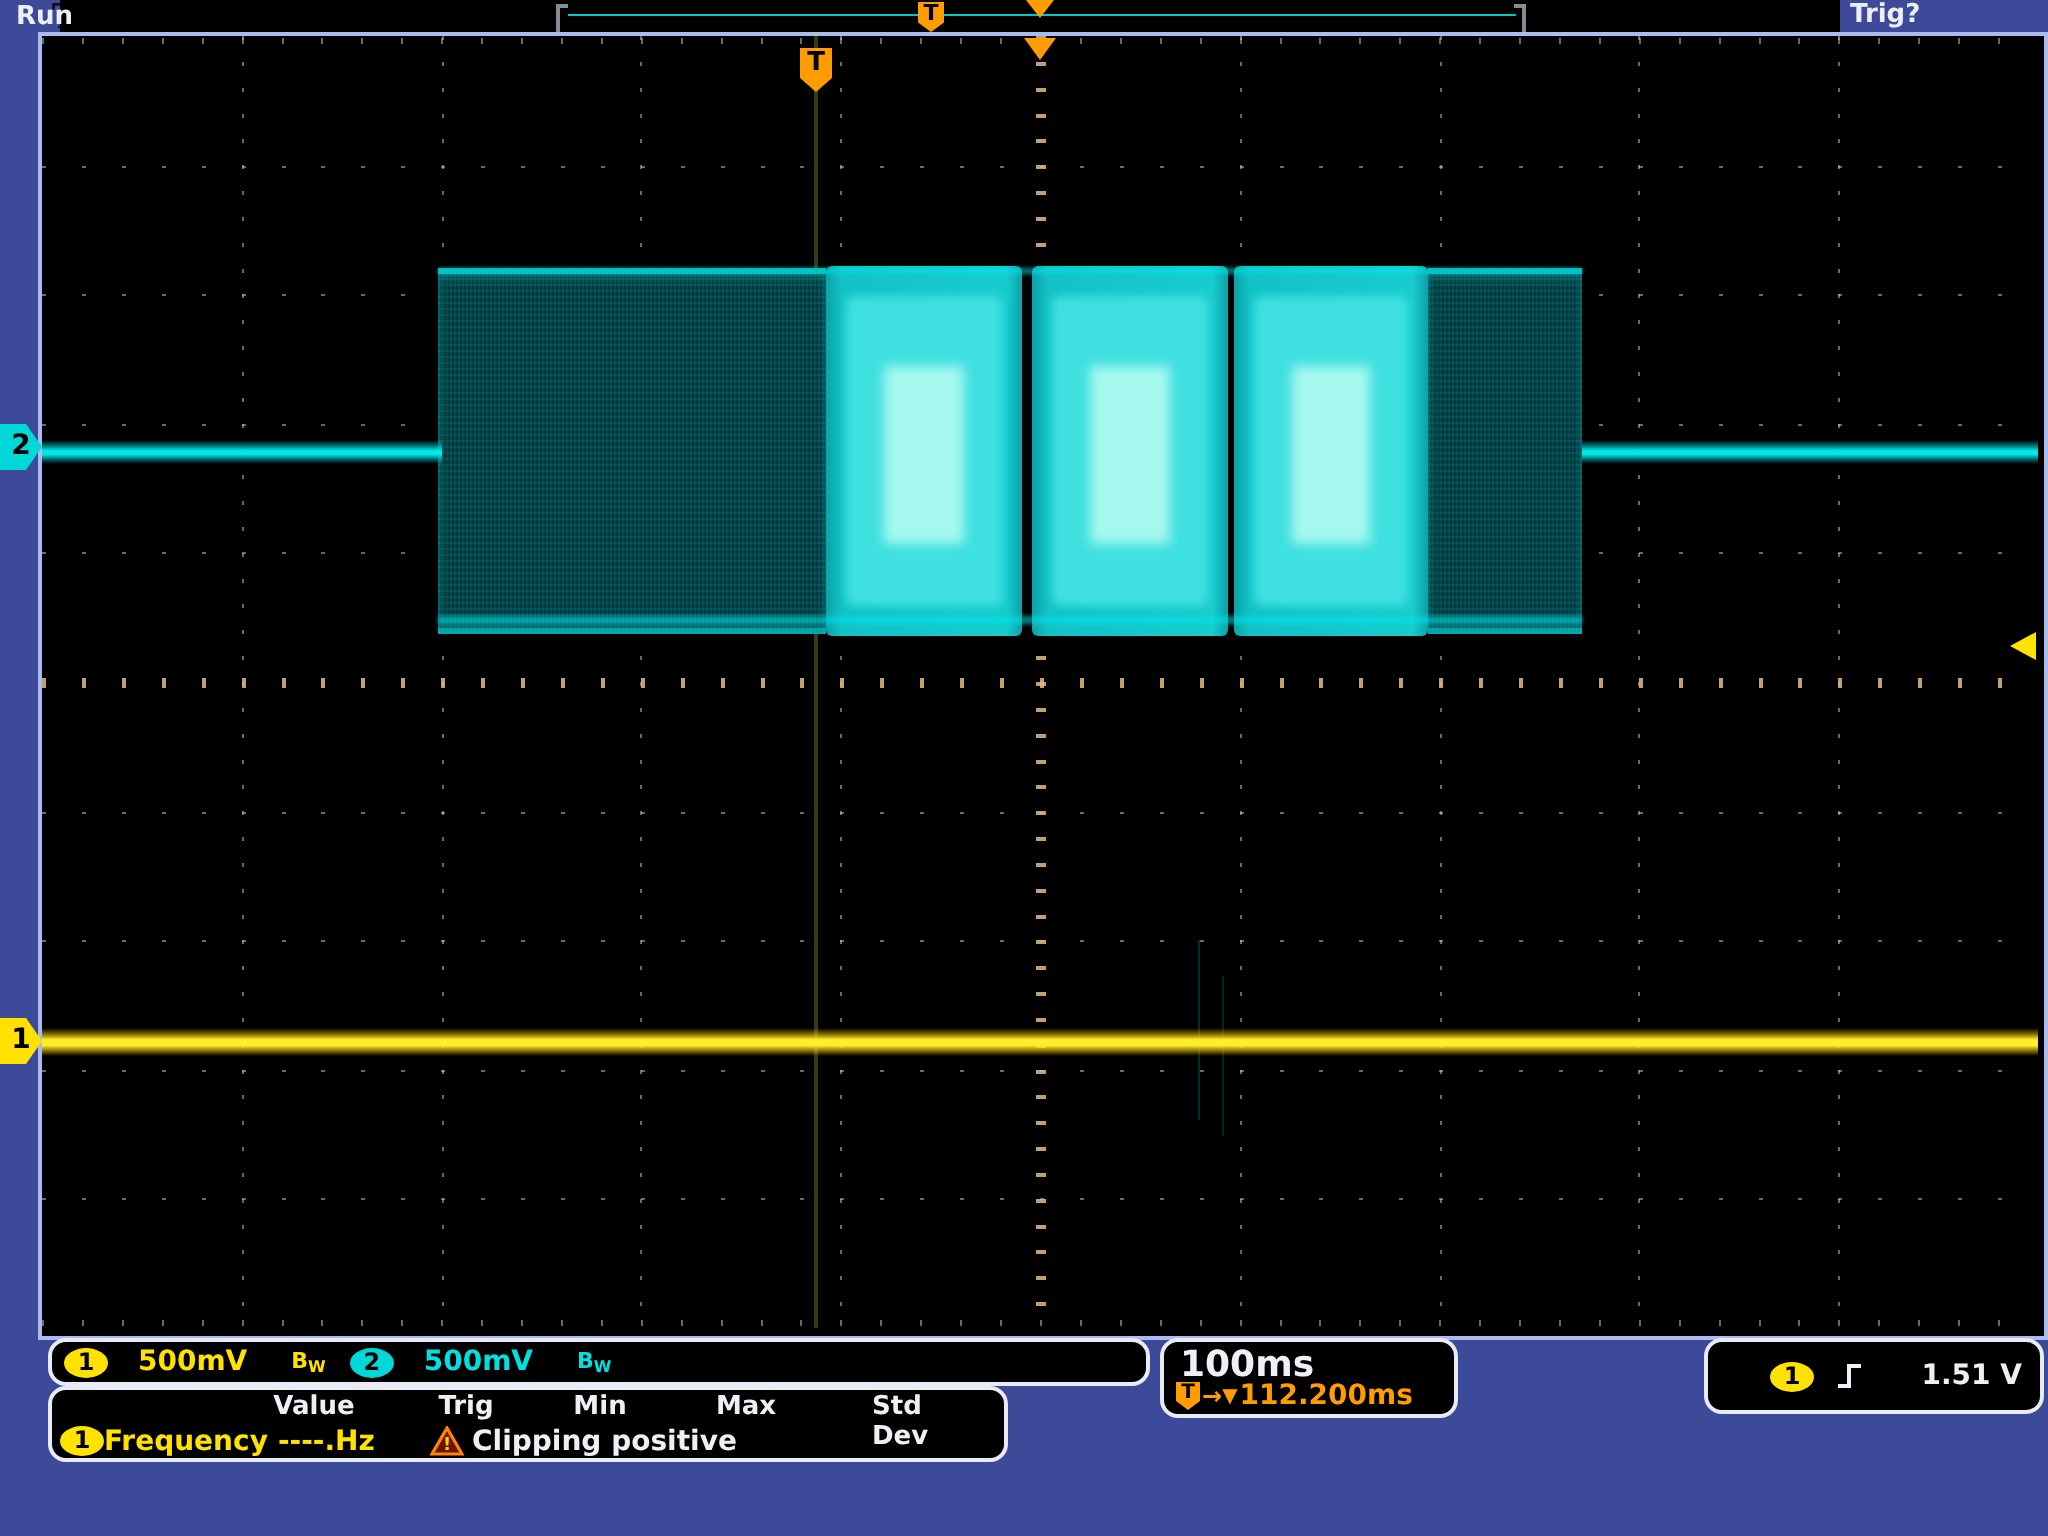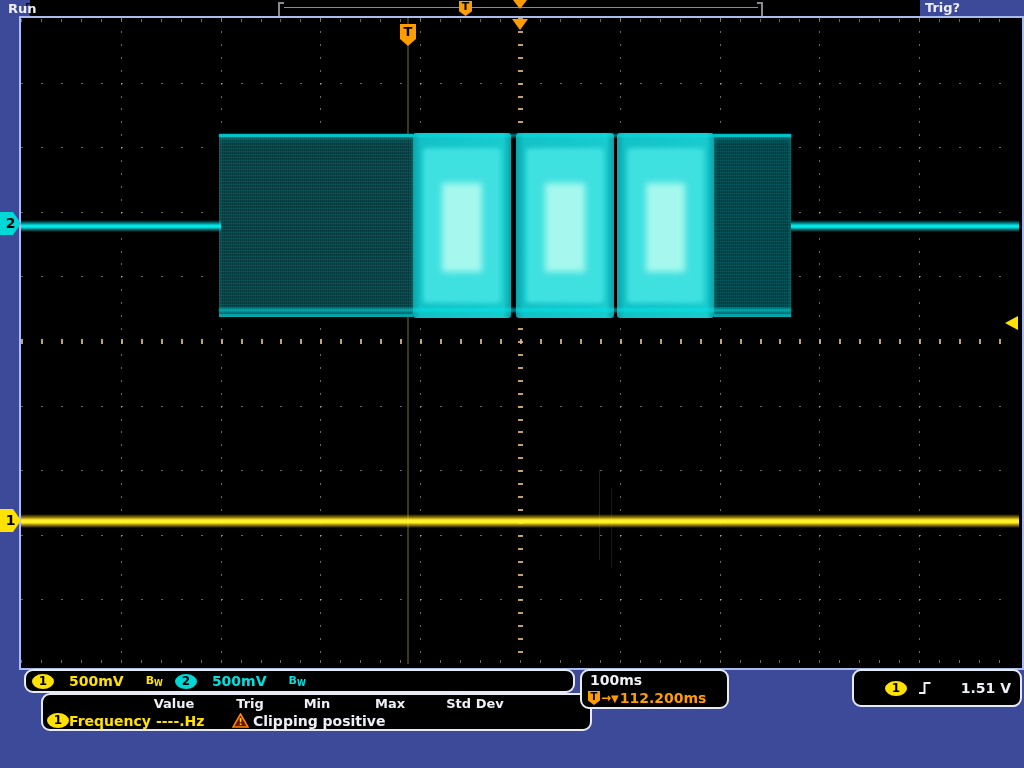--- a/index.html
+++ b/index.html
@@ -59,30 +59,30 @@
   .badge{display:inline-block;width:22px;height:15px;border-radius:50%;color:#000;
     font-size:12px;font-weight:bold;text-align:center;line-height:15px;flex:0 0 auto;}
   .badge.y{background:#ffe200;}
   .badge.c{background:#00d8d8;}
   .vtext{font-size:14px;font-weight:bold;}
   .vtext.y{color:#ffe200;}
   .vtext.c{color:#00e0e0;}
   .bw{font-weight:bold;font-size:11px;}
   .bw .sub{font-size:8px;vertical-align:-2px;}
   .bw.y{color:#ffe200;} .bw.c{color:#00e0e0;}
-  .meas-box{left:41px;top:693px;width:551px;height:38px;}
+  .meas-box{left:24px;top:693px;width:480px;height:38px;}
   .meas-head{position:absolute;top:1px;color:#eef0f5;font-size:13px;font-weight:bold;transform:translateX(-50%);}
   .meas-row{position:absolute;left:0;top:17px;width:100%;height:19px;}
   .meas-name{position:absolute;left:26px;top:1px;color:#ffe200;font-size:14px;font-weight:bold;}
   .meas-val{position:absolute;left:113px;top:1px;color:#ffe200;font-size:14px;font-weight:bold;}
   .warn-text{position:absolute;left:210px;top:1px;color:#eef0f5;font-size:14px;font-weight:bold;}
   .warn-icon{position:absolute;left:189px;top:1px;}
   .meas-badge{position:absolute;left:4px;top:1px;}
   .hbox{left:580px;top:669px;width:149px;height:40px;}
-  .hline1{position:absolute;left:8px;top:1px;color:#eef0f5;font-size:14px;font-weight:bold;}
+  .hline1{position:absolute;left:8px;top:1px;color:#eef0f5;font-size:18px;font-weight:bold;}
   .hline2{position:absolute;left:6px;top:19px;color:#ff9c00;font-size:14px;font-weight:bold;white-space:nowrap;display:flex;align-items:center;}
   .t-chip.small{position:static;width:12px;height:14px;font-size:10px;line-height:11px;margin-right:1px;}
   .harrow{font-size:12px;margin:0 0px;}
   .htri{font-size:10px;margin-right:1px;}
   .acqbox{left:737px;top:669px;width:107px;height:40px;}
   .aline1{position:absolute;left:8px;top:1px;color:#eef0f5;font-size:14px;font-weight:bold;}
   .aline2{position:absolute;left:8px;top:19px;color:#eef0f5;font-size:14px;font-weight:bold;}
   .trigbox{left:852px;top:669px;width:170px;height:38px;}
   .trig-badge{position:absolute;left:31px;top:10px;}
   .slope-icon{position:absolute;left:64px;top:9px;}

